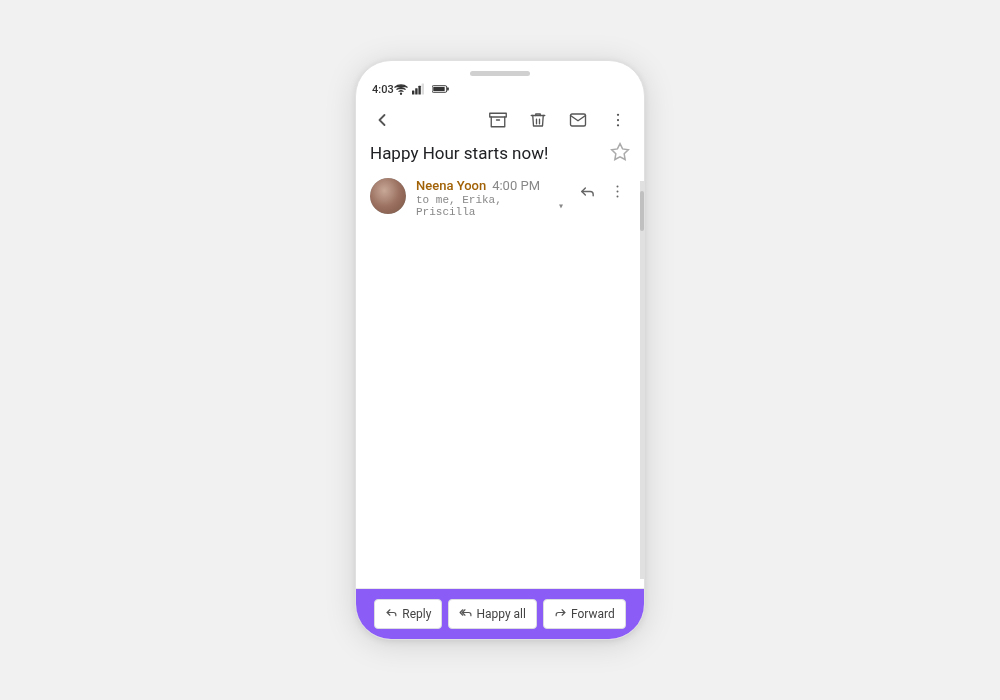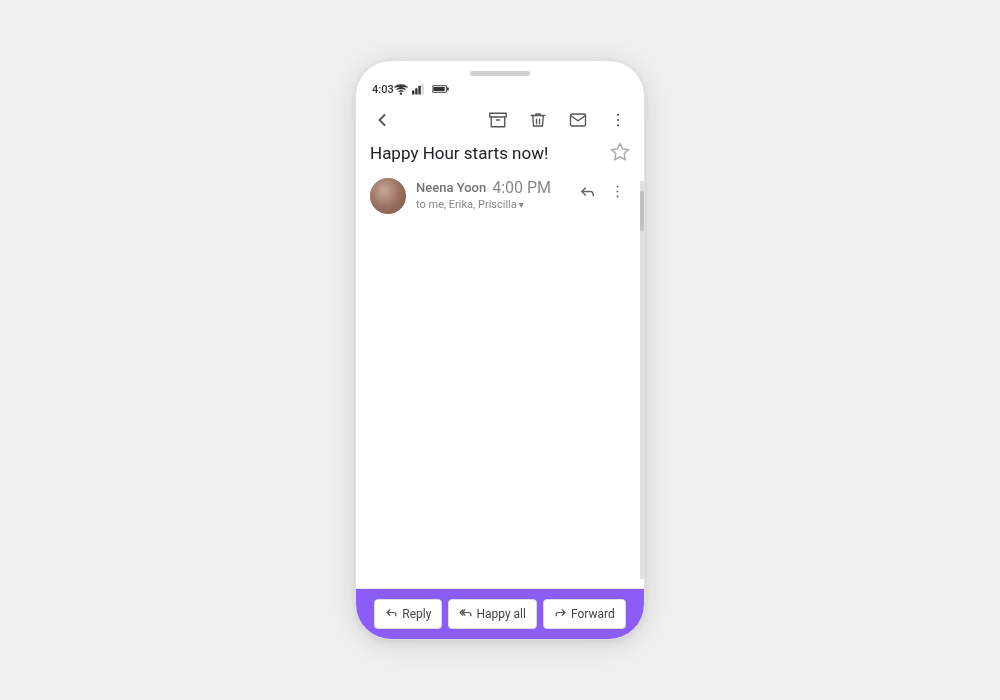--- a/index.html
+++ b/index.html
@@ -143,37 +143,38 @@
 
     .sender-name-row {
       display: flex;
       align-items: center;
       gap: 6px;
     }
 
     .sender-name {
       font-size: 13px;
       font-weight: 500;
-      color: #737373;
+      color: #a16207;
     }
 
     .sender-time {
-      font-size: 16px;
+      font-size: 13px;
       color: #888;
       text-align: right;
     }
 
     .sender-to {
       font-size: 11px;
       color: #888;
       display: flex;
       align-items: center;
       gap: 2px;
       margin-top: 1px;
       cursor: pointer;
+      font-family: Liberation Mono, monospace;
     }
 
     .chevron-down {
       font-size: 10px;
       color: #888;
     }
 
     .sender-actions {
       display: flex;
       align-items: center;

